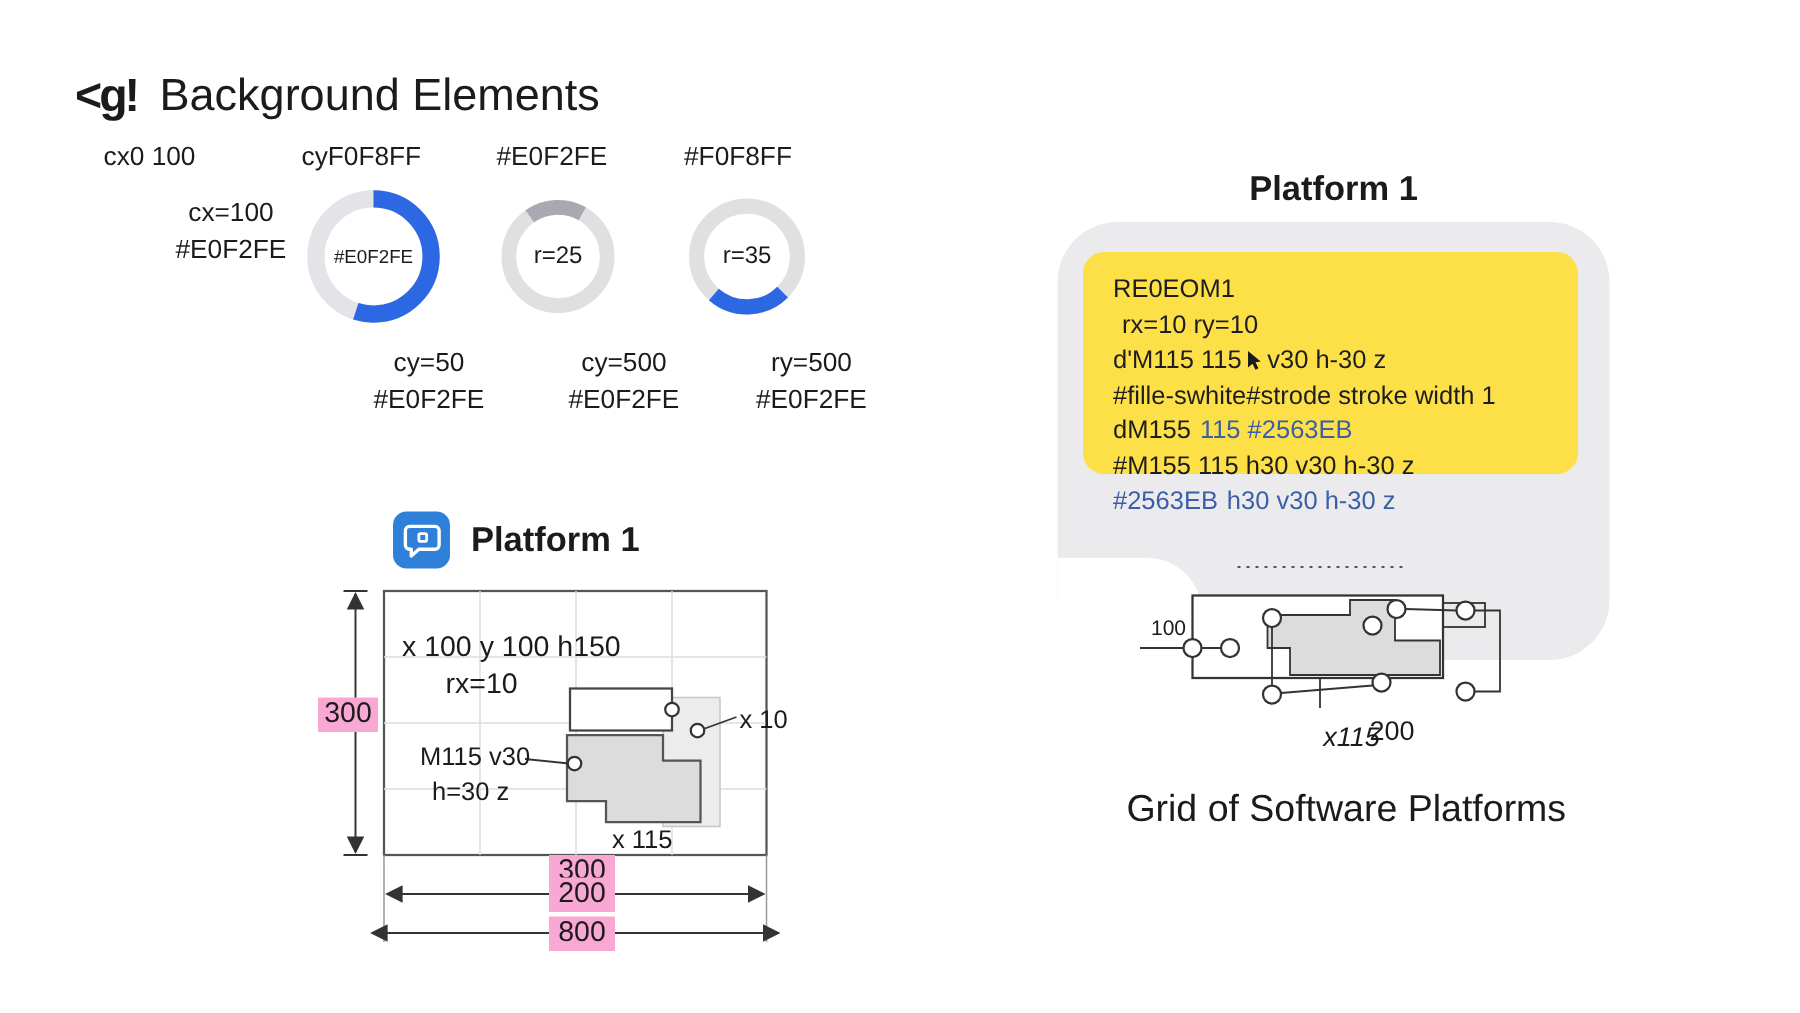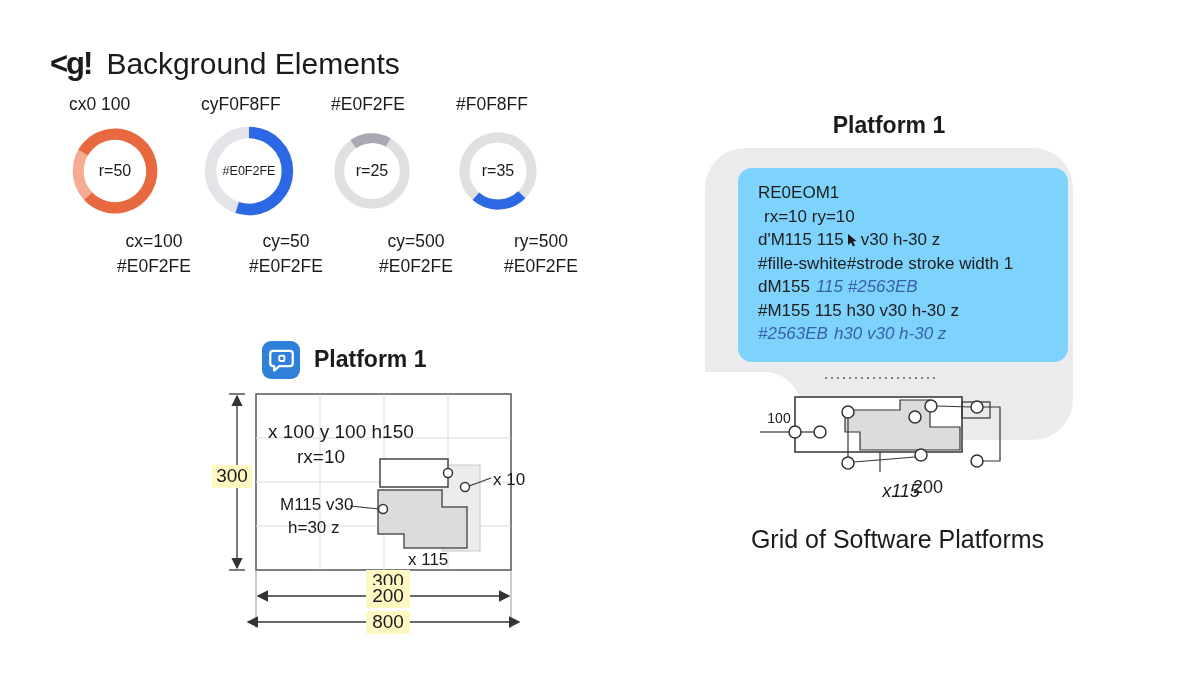--- a/index.html
+++ b/index.html
@@ -30,58 +30,49 @@
 
   
   .mid { position:absolute; left:180px; top:335px; width:400px; height:320px; }
   .pf-icon { position:absolute; left:82px; top:6px; width:38px; height:38px; background:#2E80D8; border-radius:9px;
              display:flex; align-items:center; justify-content:center; }
   .pf-icon svg { width:27px; height:27px; }
   .mid-title { position:absolute; left:134px; top:11px; font-size:23px; font-weight:700; }
   .mid-svg { position:absolute; left:0; top:0; width:400px; height:320px; }
   .mlabel { position:absolute; white-space:nowrap; line-height:1.2; }
   .f19{font-size:19px} .f17{font-size:17px}
-  .dim-label { text-align:center; background:#fef9c3; padding:0 3px; }
+  .dim-label { text-align:center; background:#f9a8d4; padding:0 3px; }
 
   
   .right { position:absolute; left:690px; top:100px; width:430px; height:480px; }
   .rp-title { position:absolute; left:15px; top:12px; width:368px; text-align:center; font-size:23px; font-weight:700; }
   .blob { position:absolute; left:15px; top:48px; width:368px; height:292px; background:#EBEBEE; border-radius:40px; }
   .blob-notch { position:absolute; left:15px; top:272px; width:96px; height:70px; background:#fff; border-top-right-radius:36px; }
-  .code-card { position:absolute; left:32px; top:68px; width:330px; height:194px; background:#7dd3fc; border-radius:14px; padding:13px 20px;margin-left:16px; }
+  .code-card { position:absolute; left:32px; top:68px; width:330px; height:148px; background:#fde047; border-radius:14px; padding:13px 20px; }
   .code-line { font-size:17px; line-height:23.5px; white-space:nowrap; color:#1d1d1f; }
   .indent { padding-left:6px; }
-  .code-blue { color:#3A5FA8;font-style:italic; }
+  .code-blue { color:#3A5FA8; }
   .sp { margin-left:.35em; }
   .cursor-icon { display:inline-block; width:12px; height:14px; margin:0 3px 0 2px; vertical-align:-2px; }
   .sch-svg { position:absolute; left:50px; top:270px; width:330px; height:145px; }
   .rlabel { position:absolute; white-space:nowrap; text-align:center; }
   .caption { position:absolute; left:25px; top:425px; width:365px; text-align:center; font-size:25px; font-weight:500; }
 </style>
 </head>
 <body>
 
 <div class="canvas">
 
   <div class="hdr">
     <span class="logo">&lt;g!</span>
     <span class="hdr-title">Background Elements</span>
   </div>
 
   <div class="ring-block rb1">
     <div class="ring-top">cx0 100</div>
-    <div class="ring-area">
-      <div class="ring-wrap">
-        <svg viewBox="0 0 100 100">
-          <circle cx="50" cy="50" r="40" fill="none" stroke-width="12" stroke="#F5AC92"></circle>
-          <circle cx="50" cy="50" r="40" fill="none" stroke-width="12" stroke-dasharray="200 252" transform="rotate(-150 50 50)" stroke="#E8693F"></circle>
-        </svg>
-        <div class="ring-center">r=50</div>
-      </div>
-    </div>
     <div class="ring-bottoms">
       <div class="ring-bottom">cx=100</div>
       <div class="ring-bottom">#E0F2FE</div>
     </div>
   </div>
 
   <div class="ring-block rb2">
     <div class="ring-top">cyF0F8FF</div>
     <div class="ring-area">
       <div class="ring-wrap">

